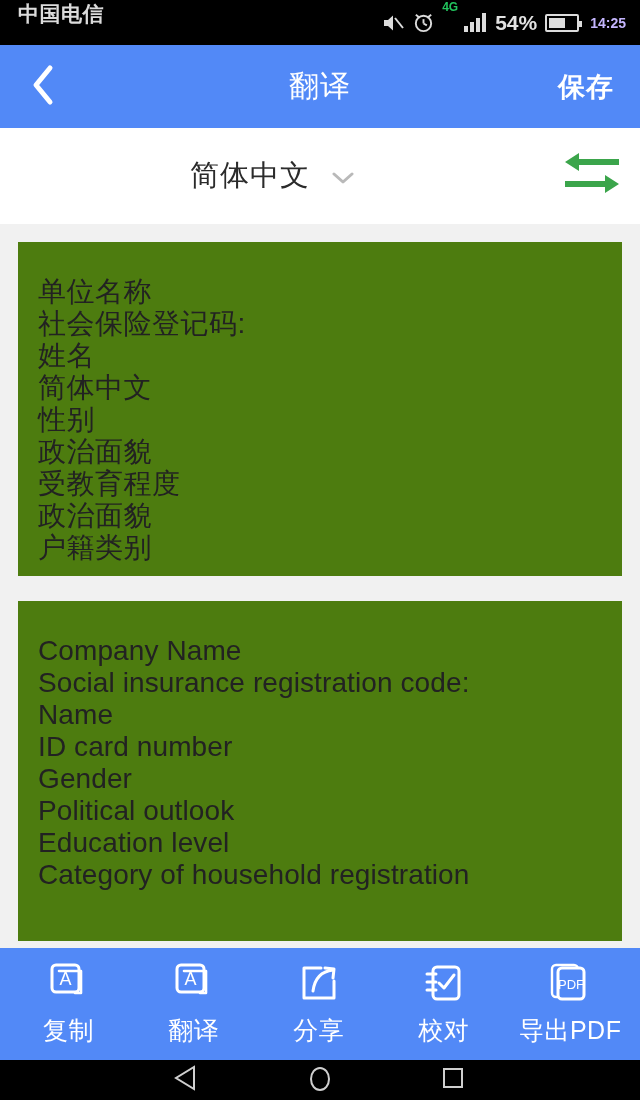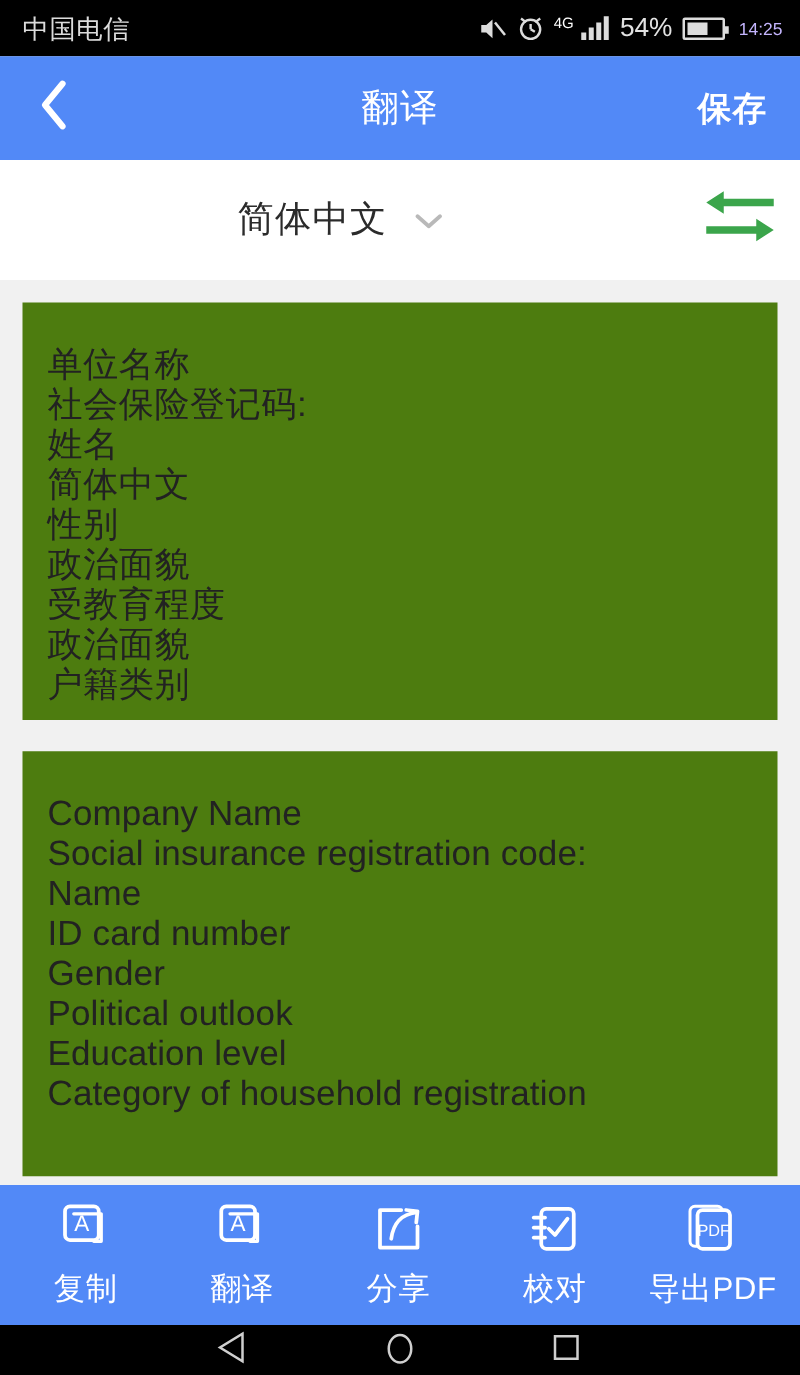--- a/index.html
+++ b/index.html
@@ -21,25 +21,25 @@
     display: flex;
     flex-direction: column;
   }
 
   
   .statusbar {
     height: 45px;
     background: #000;
     color: #d8d8d8;
     display: flex;
-    align-items: center;
     justify-content: space-between;
     padding: 0 14px 0 18px;
     box-sizing: border-box;
     flex: 0 0 auto;
+    font-weight: bold;
   }
   .status-carrier {
     font-size: 21px;
     letter-spacing: .5px;
     color: #dcdcdc;
   }
   .status-right {
     display: flex;
     align-items: center;
     gap: 7px;
@@ -65,21 +65,21 @@
     display: block;
     width: 4px;
     background: #dcdcdc;
   }
   .sig-bars i:nth-child(1) { height: 6px; }
   .sig-bars i:nth-child(2) { height: 10px; }
   .sig-bars i:nth-child(3) { height: 14px; }
   .sig-bars i:nth-child(4) { height: 19px; }
   .net-label {
     font-size: 12px;
-    color: #ffffff;
+    color: #22c55e;
     line-height: 1;
     align-self: flex-start;
     margin-right: -1px;
     margin-top: 1px;
   }
   .battery {
     position: relative;
     width: 34px;
     height: 18px;
     border: 2px solid #dcdcdc;

